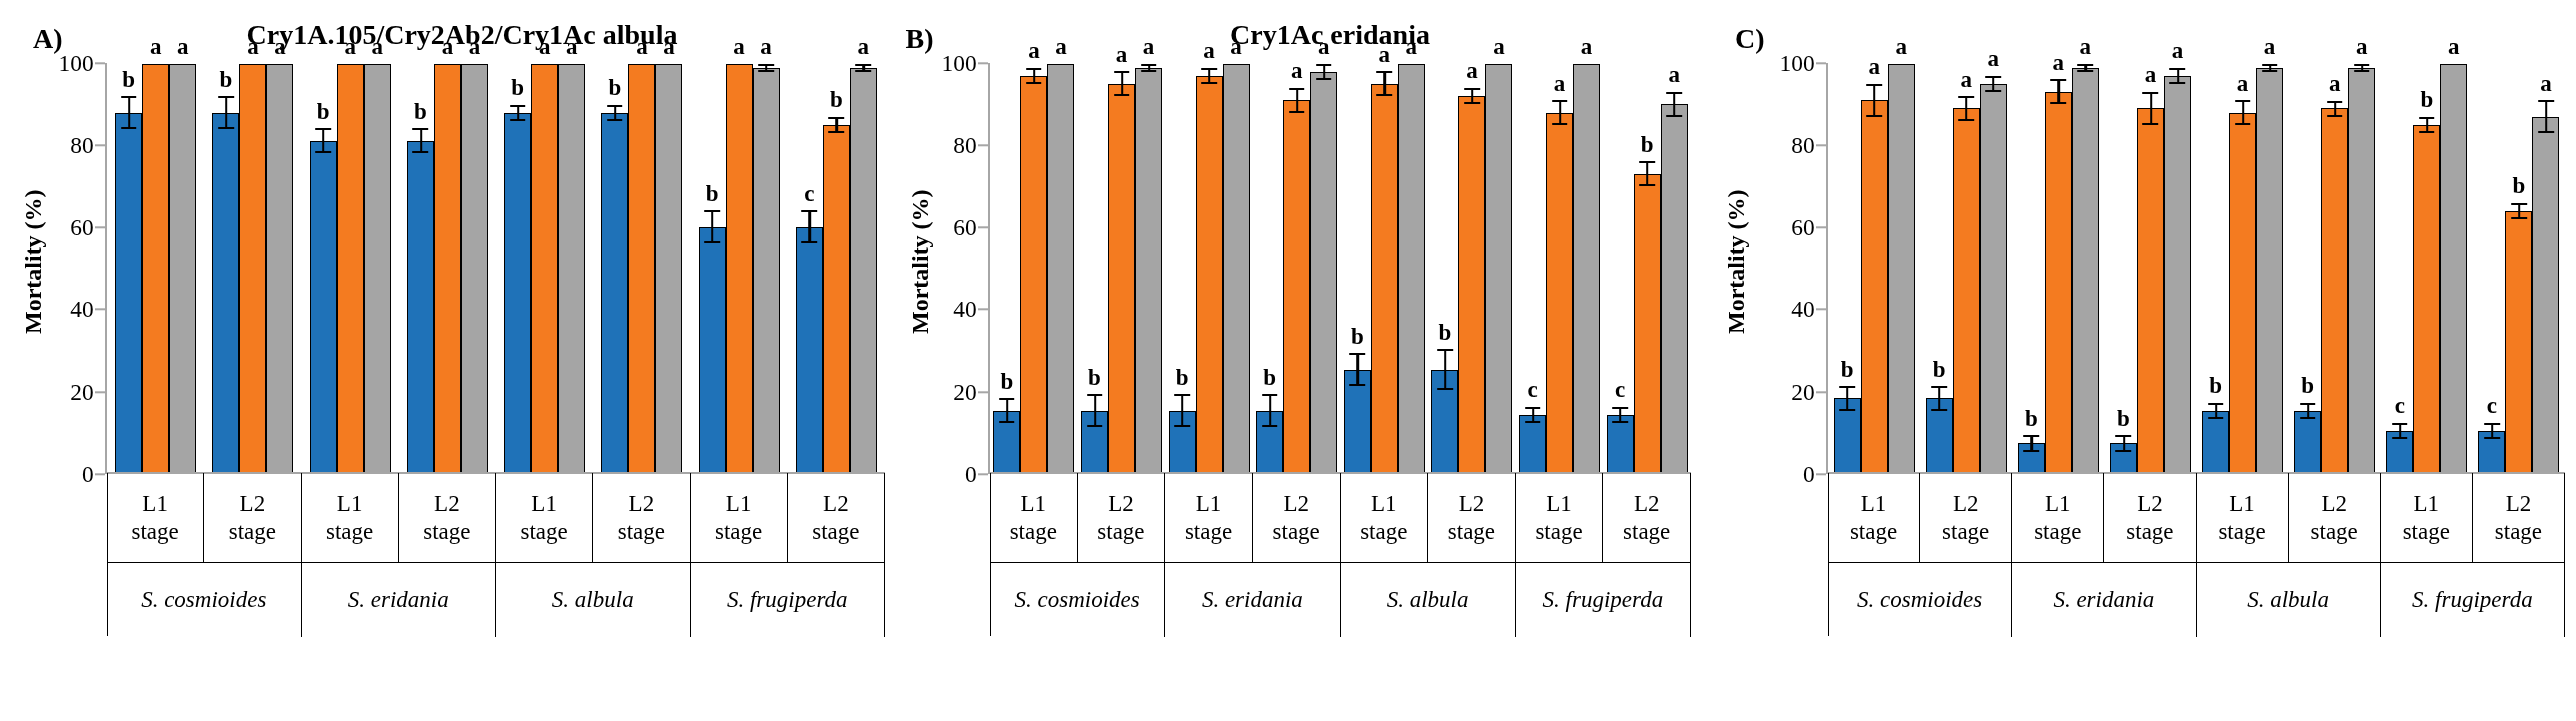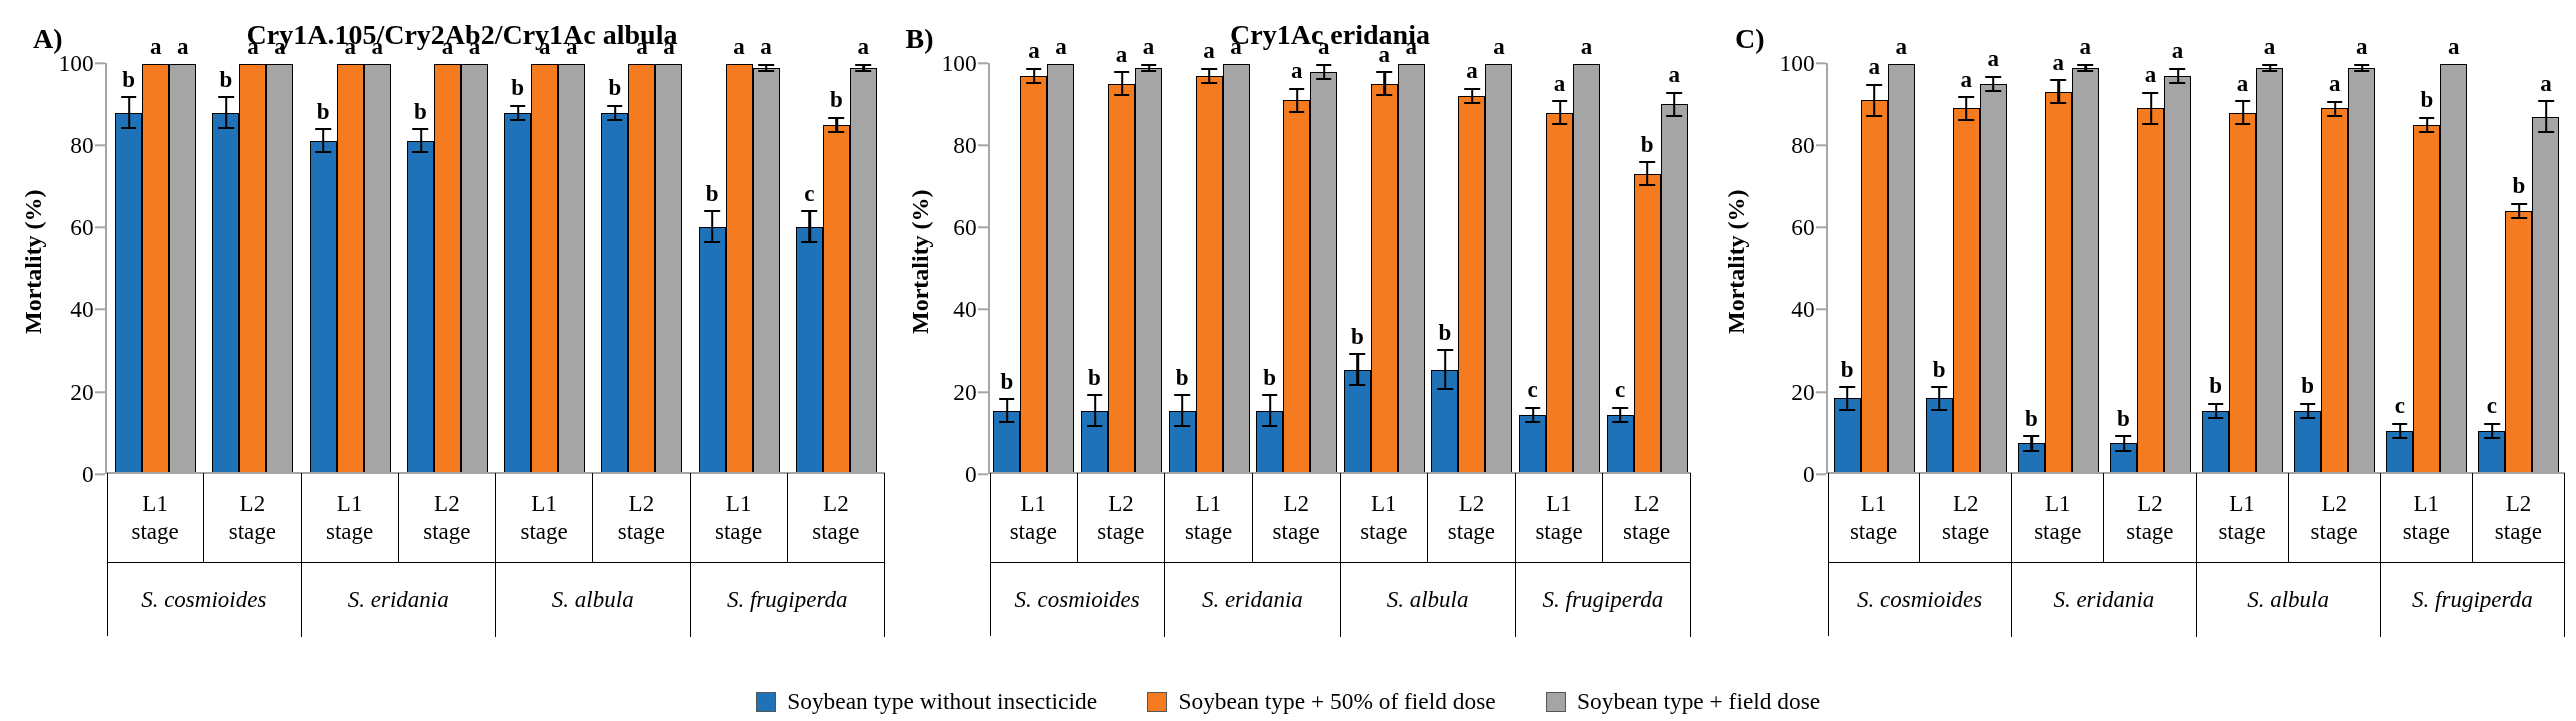--- a/index.html
+++ b/index.html
@@ -842,28 +842,14 @@
           </div>
           <div class="xrow-species">
             <div class="xcell-species">S. cosmioides</div>
             <div class="xcell-species">S. eridania</div>
             <div class="xcell-species">S. albula</div>
             <div class="xcell-species">S. frugiperda</div>
           </div>
         </div>
       </div>
     </div>
-  <div class="legend" id="legend">
-      <div class="legend-item">
-        <div class="legend-swatch" style="background: rgb(31, 114, 184);"></div>
-        <div class="legend-text">Soybean type without insecticide</div>
-      </div>
-      <div class="legend-item">
-        <div class="legend-swatch" style="background: rgb(244, 123, 32);"></div>
-        <div class="legend-text">Soybean type + 50% of field dose</div>
-      </div>
-      <div class="legend-item">
-        <div class="legend-swatch" style="background: rgb(165, 165, 165);"></div>
-        <div class="legend-text">Soybean type + field dose</div>
-      </div>
-    </div>
 </div>
 
 
 </body></html>

